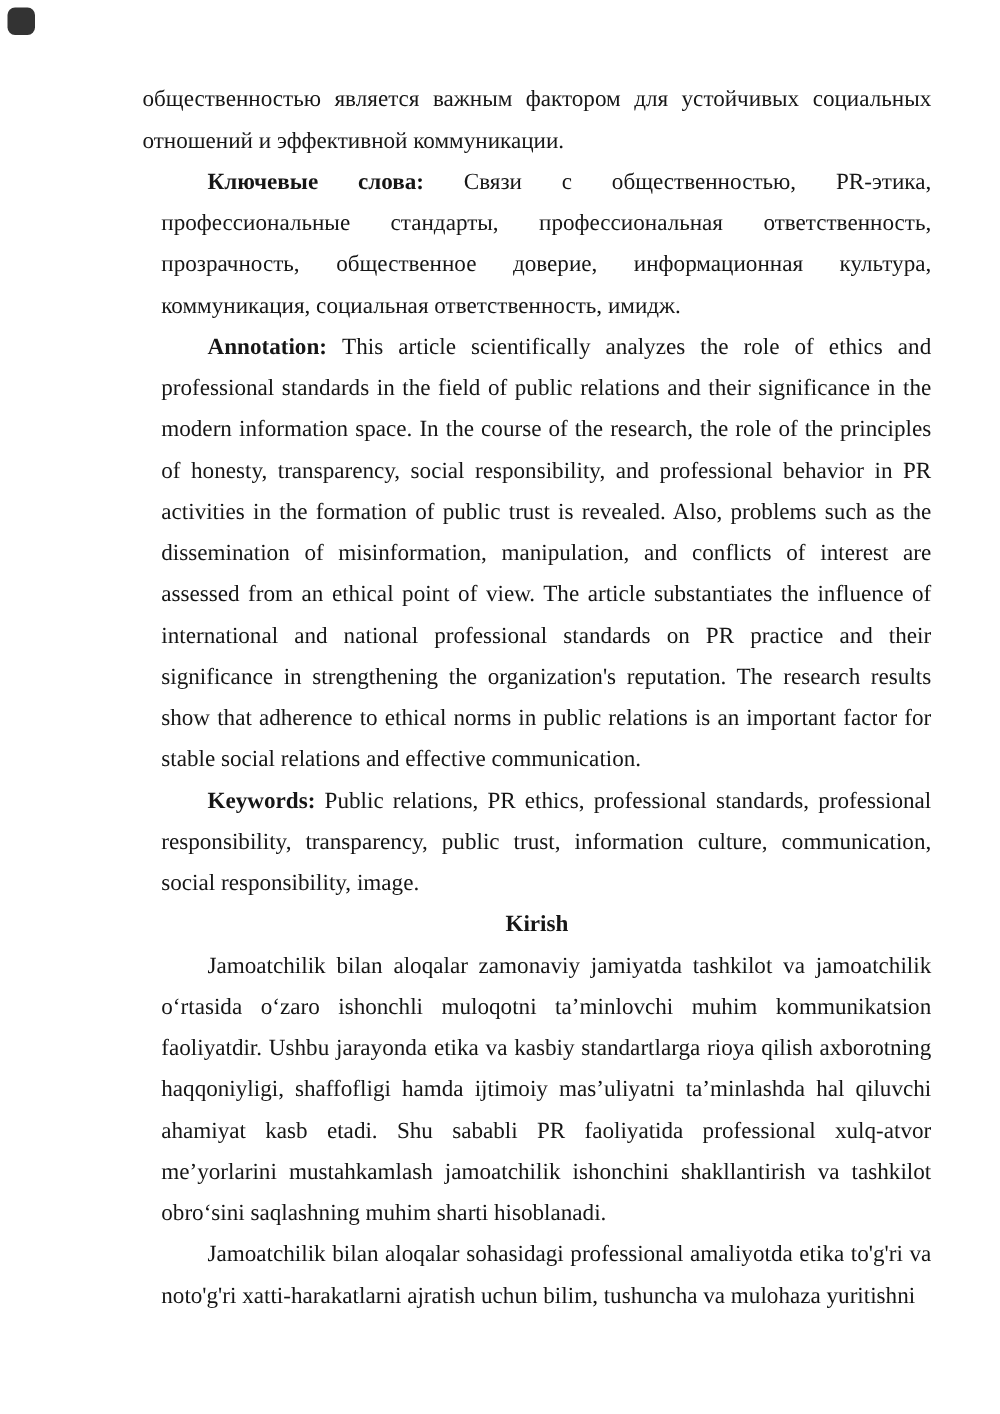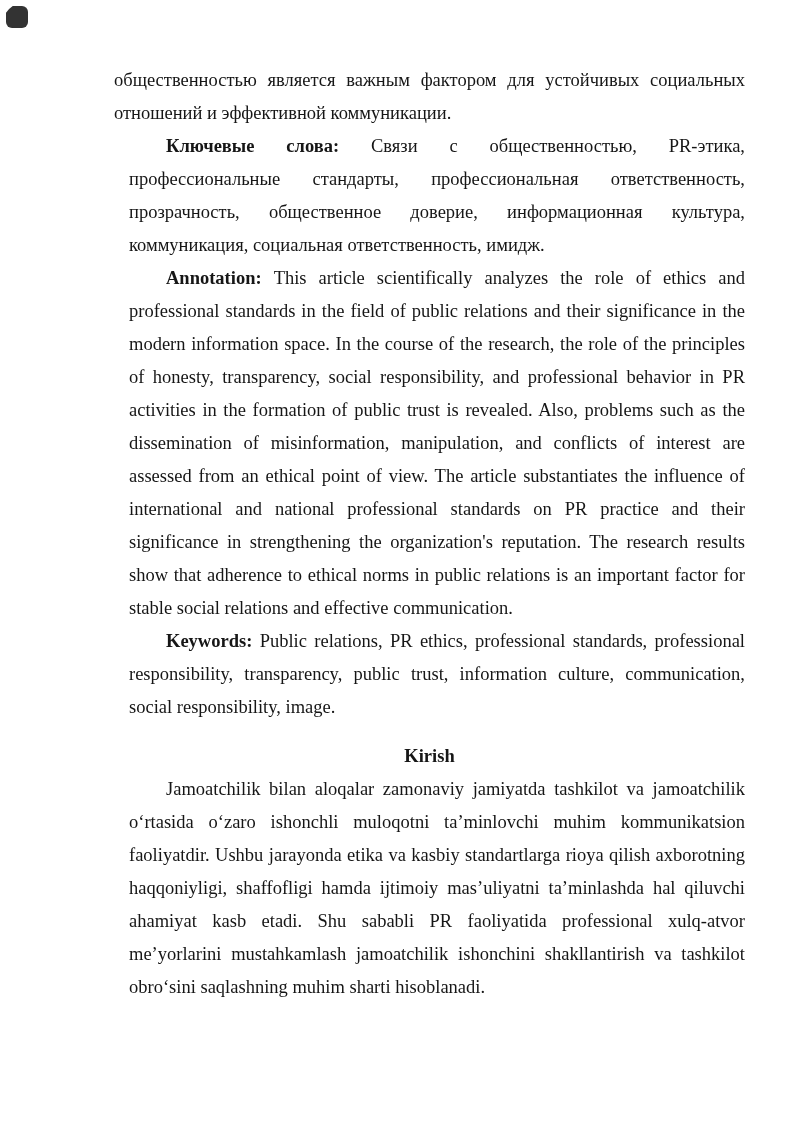--- a/index.html
+++ b/index.html
@@ -6,21 +6,20 @@
   .page {
     position: relative;
     width: 800px;
     height: 1131px;
     background: #ffffff;
     box-sizing: border-box;
     padding: 64px 55px 0 114px;
     overflow: hidden;
     font-family: "Liberation Serif", "DejaVu Serif", serif;
     color: #161616;
-    border-radius: 31px;
   }
   .corner-mark {
     position: absolute;
     left: 6px;
     top: 6px;
     width: 22px;
     height: 22px;
     background: #333333;
     border-radius: 6px;
   }
@@ -28,30 +27,30 @@
     margin: 0;
     font-size: 18.5px;
     line-height: 33px;
     text-align: justify;
   }
   .content p.indent { text-indent: 37px; margin-left: 15px; }
   .content p.heading {
     text-align: center;
     font-weight: bold;
     text-indent: 0;
-    margin-top: 16px;
   }
   .content strong { font-weight: bold; }
 </style>
 </head>
 <body>
 
 <div class="page">
   <div class="corner-mark"></div>
   <div class="content">
       <p class="body"><span>общественностью является важным фактором для устойчивых социальных отношений и эффективной коммуникации.</span></p>
       <p class="body indent"><strong>Ключевые слова: </strong><span>Связи с общественностью, PR-этика, профессиональные стандарты, профессиональная ответственность, прозрачность, общественное доверие, информационная культура, коммуникация, социальная ответственность, имидж.</span></p>
       <p class="body indent"><strong>Annotation: </strong><span>This article scientifically analyzes the role of ethics and professional standards in the field of public relations and their significance in the modern information space. In the course of the research, the role of the principles of honesty, transparency, social responsibility, and professional behavior in PR activities in the formation of public trust is revealed. Also, problems such as the dissemination of misinformation, manipulation, and conflicts of interest are assessed from an ethical point of view. The article substantiates the influence of international and national professional standards on PR practice and their significance in strengthening the organization's reputation. The research results show that adherence to ethical norms in public relations is an important factor for stable social relations and effective communication.</span></p>
       <p class="body indent"><strong>Keywords: </strong><span>Public relations, PR ethics, professional standards, professional responsibility, transparency, public trust, information culture, communication, social responsibility, image.</span></p>
       <p class="heading"><strong>Kirish</strong></p>
       <p class="body indent"><span>Jamoatchilik bilan aloqalar zamonaviy jamiyatda tashkilot va jamoatchilik oʻrtasida oʻzaro ishonchli muloqotni ta’minlovchi muhim kommunikatsion faoliyatdir. Ushbu jarayonda etika va kasbiy standartlarga rioya qilish axborotning haqqoniyligi, shaffofligi hamda ijtimoiy mas’uliyatni ta’minlashda hal qiluvchi ahamiyat kasb etadi. Shu sababli PR faoliyatida professional xulq-atvor me’yorlarini mustahkamlash jamoatchilik ishonchini shakllantirish va tashkilot obroʻsini saqlashning muhim sharti hisoblanadi.</span></p>
+      <p class="body indent"><span>Jamoatchilik bilan aloqalar sohasidagi professional amaliyotda etika to'g'ri va noto'g'ri xatti-harakatlarni ajratish uchun bilim, tushuncha va mulohaza yuritishni</span></p>
     </div>
 </div>
 
 </body></html>

